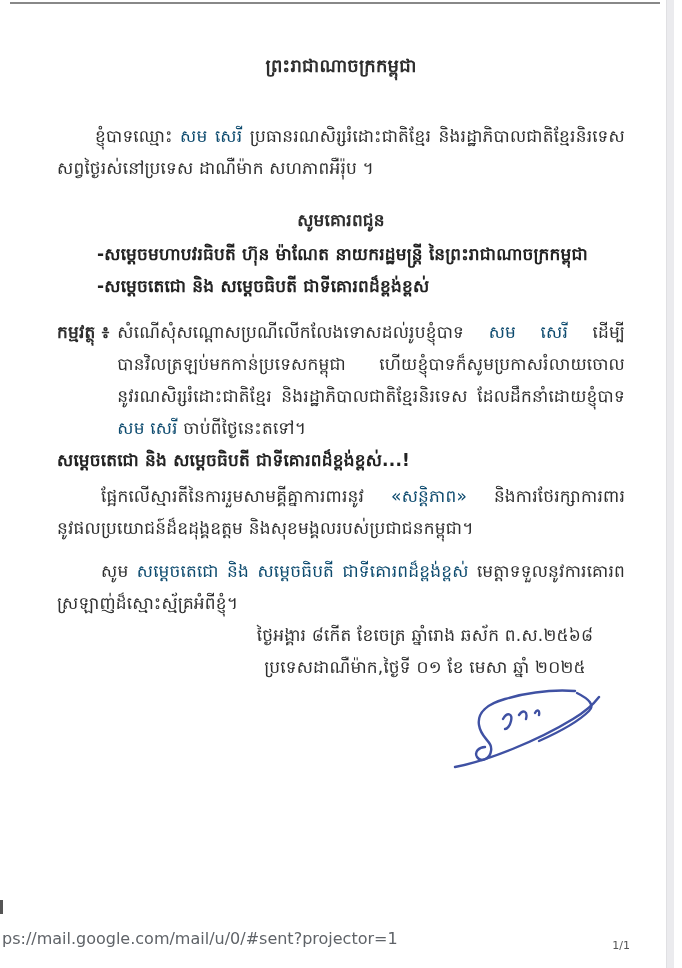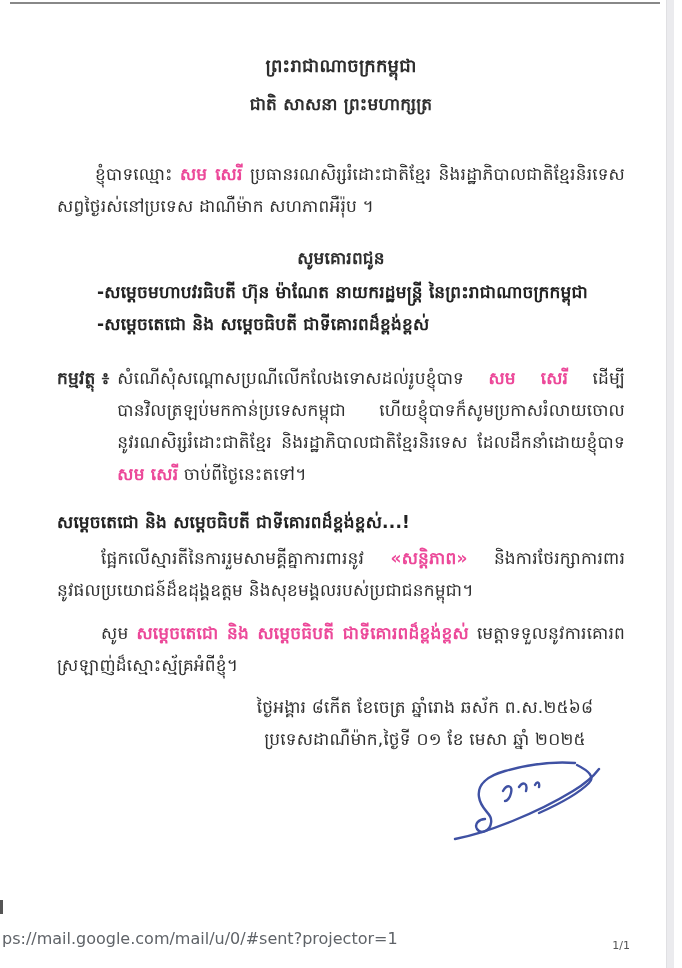--- a/index.html
+++ b/index.html
@@ -43,58 +43,57 @@
     width: 682px;
     height: 930px;
     padding: 50px 57px 0 57px;
     box-sizing: border-box;
     color: #2e2e2e;
     font-size: 17px;
     line-height: 32px;
     letter-spacing: .2px;
   }
   .center { text-align: center; }
-  .bold { font-weight: 700; color: #ec4899; }
+  .bold { font-weight: 400; color: #0c4a6e; }
   .kingdom-1 { font-weight: 700; font-size: 18px; }
   .kingdom-2 { font-weight: 700; font-size: 17px; margin-top: 6px; }
   .intro-para {
     margin-top: 38px;
     text-indent: 38px;
     text-align: justify;
   }
   .salutation {
     margin-top: 20px;
     font-weight: 700;
     text-align: center;
   }
   .recipients { margin-top: 2px; padding-left: 40px; }
   .recipient-line { font-weight: 700; color: #222; }
   .subject-block {
-    margin-top: 22px;
+    margin-top: 14px;
     display: flex;
     align-items: flex-start;
   }
   .subject-label {
     font-weight: 700;
     white-space: nowrap;
     flex: 0 0 auto;
     margin-right: 8px;
   }
   .subject-body { flex: 1 1 auto; text-align: justify; }
   .address-line {
-    margin-top: 16px;
+    margin-top: 0;
     font-weight: 700;
     color: #222;
   }
   .body-para {
     text-indent: 44px;
     text-align: justify;
   }
   .date-block {
-    margin-top: 10px;
     margin-left: auto;
     width: 400px;
     text-align: center;
   }
   .signature-block {
     margin-left: 350px;
     width: 240px;
     text-align: center;
   }
   .signature-label { font-weight: 700; }
@@ -122,21 +121,20 @@
 
 <div class="viewport">
 
   <div class="top-edge-line"></div>
   <div class="right-strip"></div>
   <div class="scan-artifact"></div>
 
   <div class="doc-page">
 
     <div class="center kingdom-1">ព្រះរាជាណាចក្រកម្ពុជា</div>
-    <div class="center kingdom-2">ជាតិ សាសនា ព្រះមហាក្សត្រ</div>
 
     <p class="intro-para"><span>ខ្ញុំបាទឈ្មោះ </span><span class="bold">សម សេរី</span><span> ប្រធានរណសិរ្សរំដោះជាតិខ្មែរ និងរដ្ឋាភិបាលជាតិខ្មែរនិរទេស សព្វថ្ងៃរស់នៅប្រទេស ដាណឺម៉ាក សហភាពអឺរ៉ុប ។</span></p>
 
     <div class="salutation">សូមគោរពជូន</div>
 
     <div class="recipients">
       <div class="recipient-line">-សម្តេចមហាបវរធិបតី ហ៊ុន ម៉ាណែត នាយករដ្ឋមន្ត្រី នៃព្រះរាជាណាចក្រកម្ពុជា</div>
       <div class="recipient-line">-សម្តេចតេជោ និង សម្តេចធិបតី ជាទីគោរពដ៏ខ្ពង់ខ្ពស់</div>
     </div>
 

